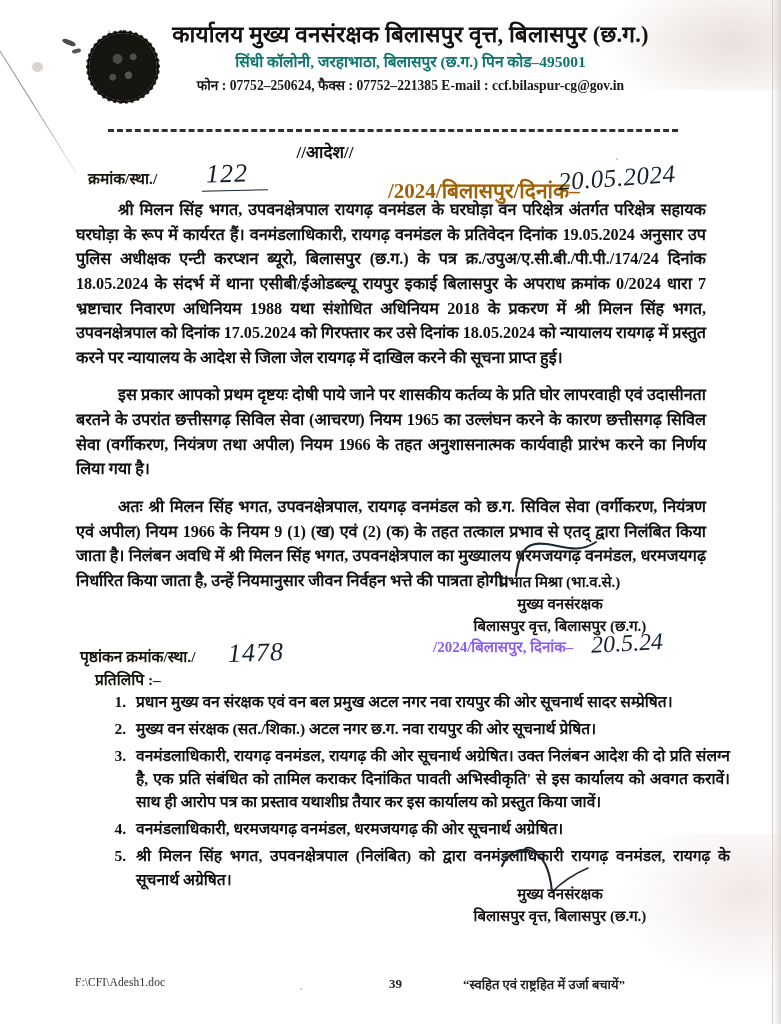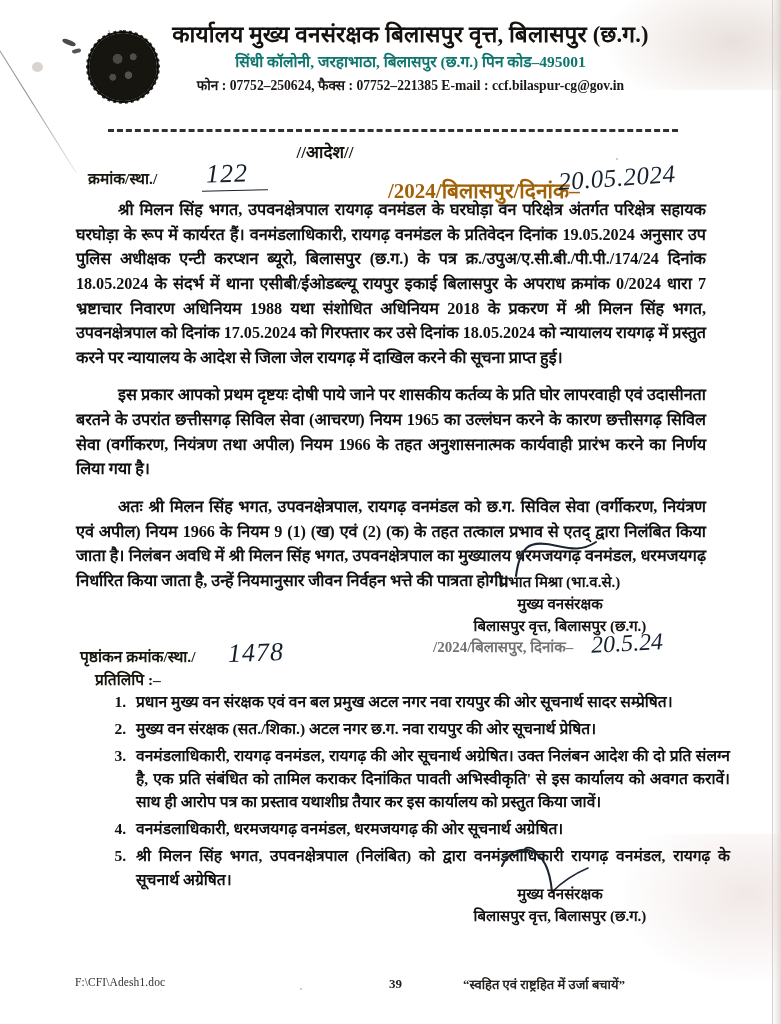--- a/index.html
+++ b/index.html
@@ -257,21 +257,21 @@
   .sig-dateline-1 {
     position: absolute;
     left: 395px; top: 636px;
     width: 340px;
     text-align: left;
     padding-left: 38px;
     box-sizing: border-box;
     font-family: "Liberation Serif", "DejaVu Serif", serif;
     font-weight: 700;
     font-size: 15px;
-    color: #737373;
+    color: #8b5cf6;
   }
   .hand-date-sig {
     position: absolute;
     left: 591px; top: 630px;
     font-size: 24px;
     font-style: italic;
     transform: rotate(-3deg);
   }
 
   

